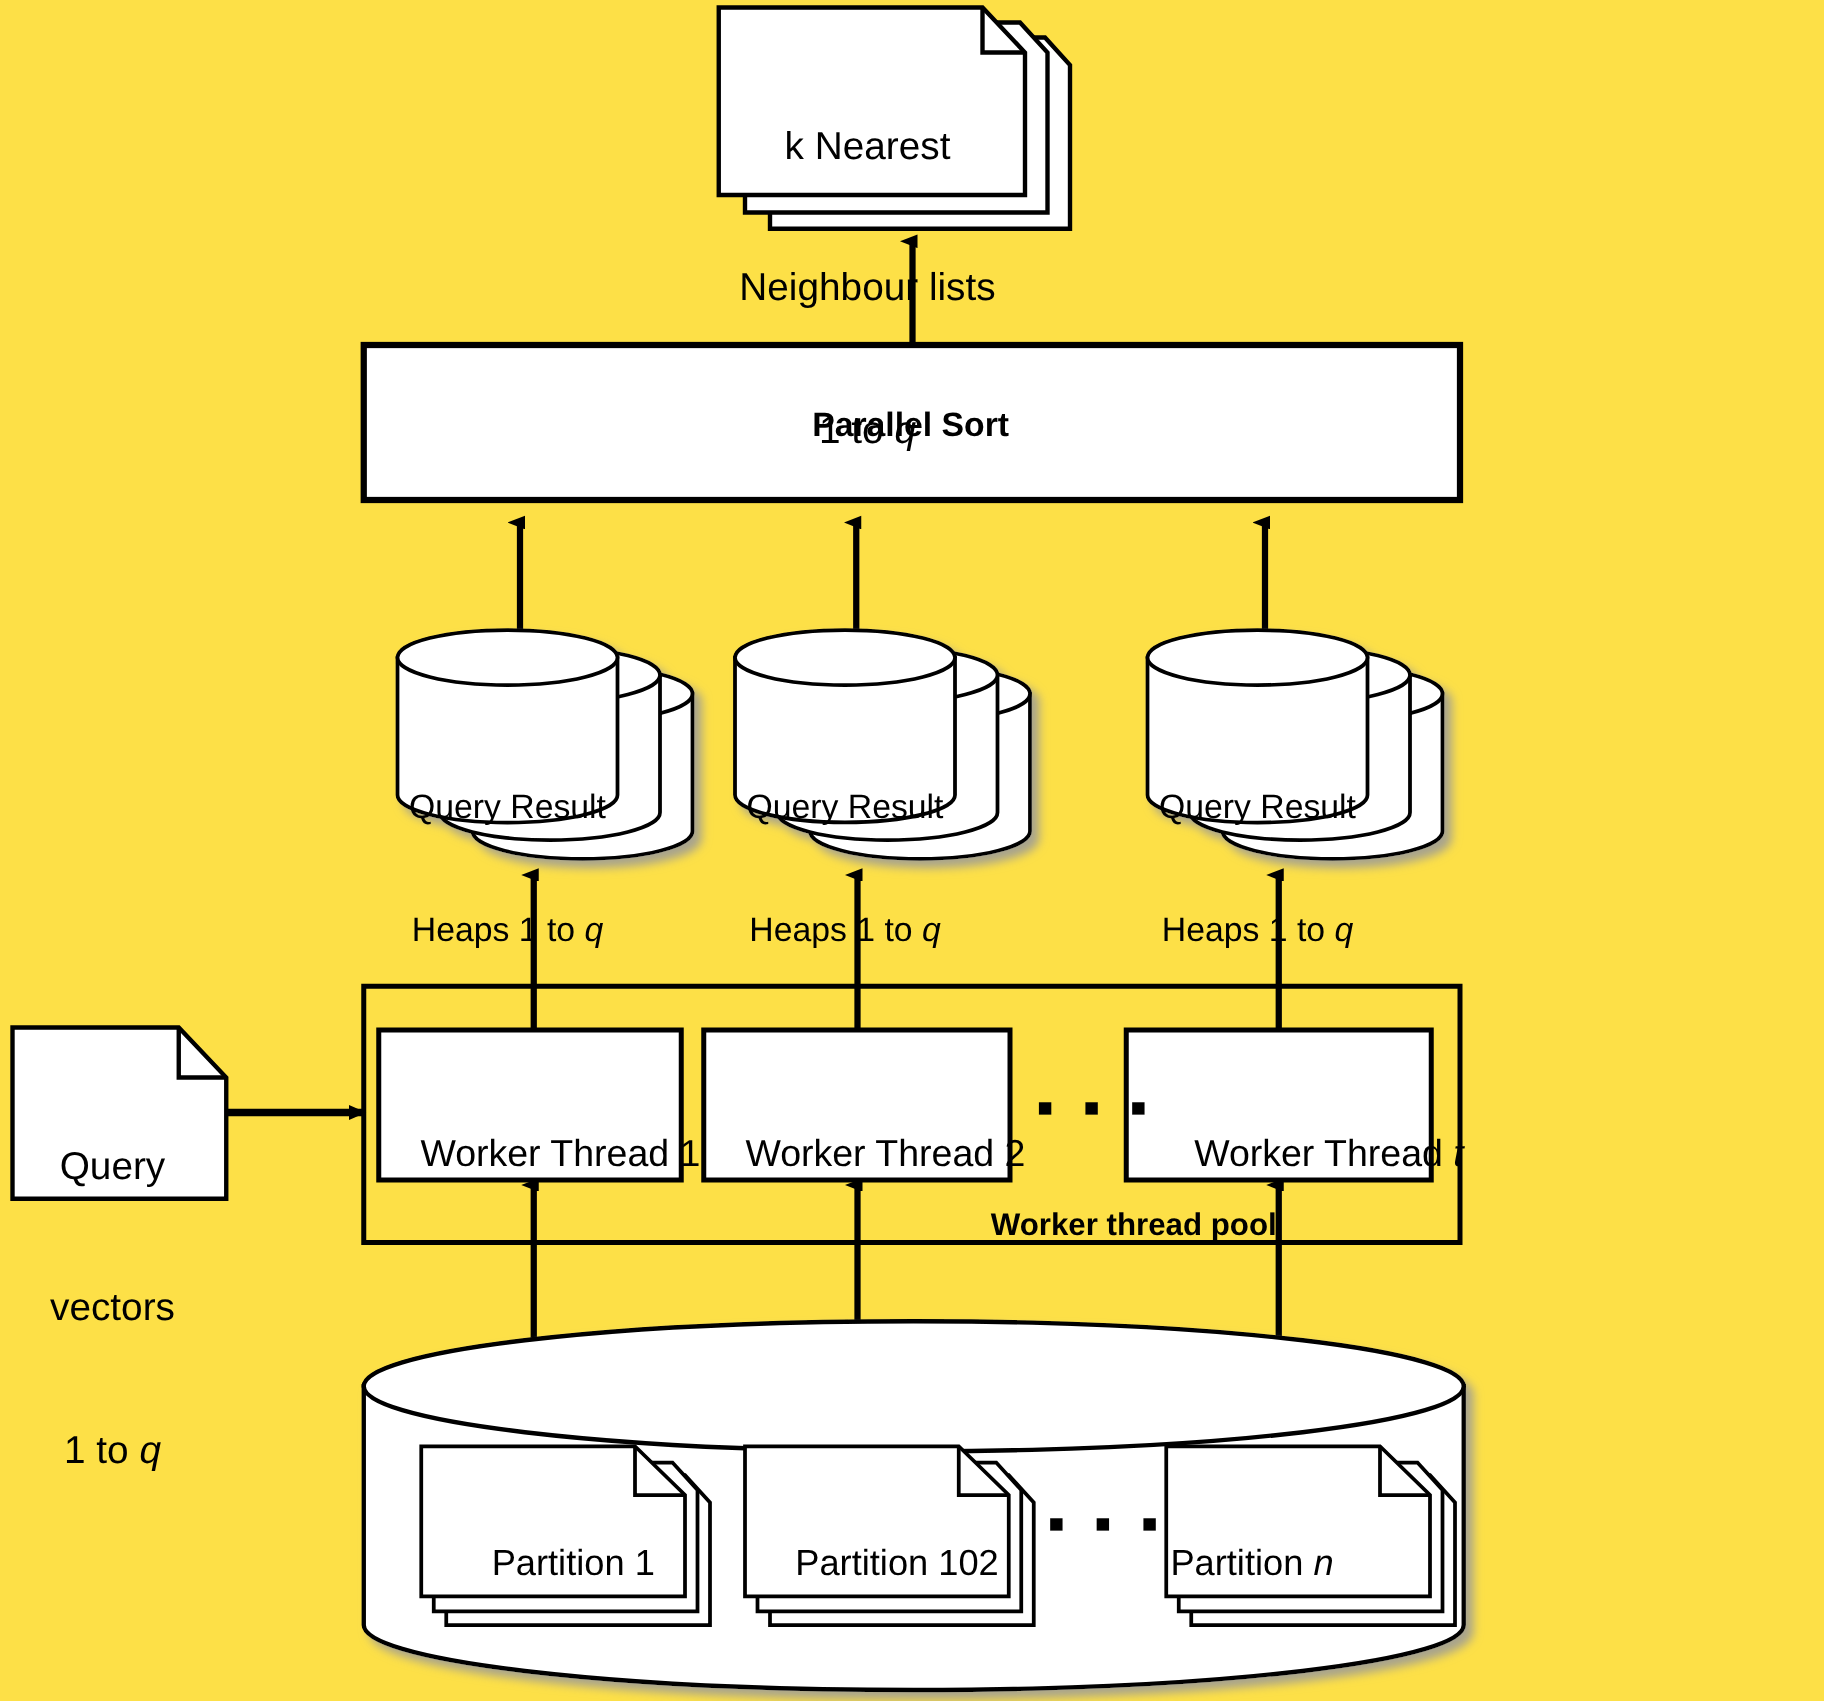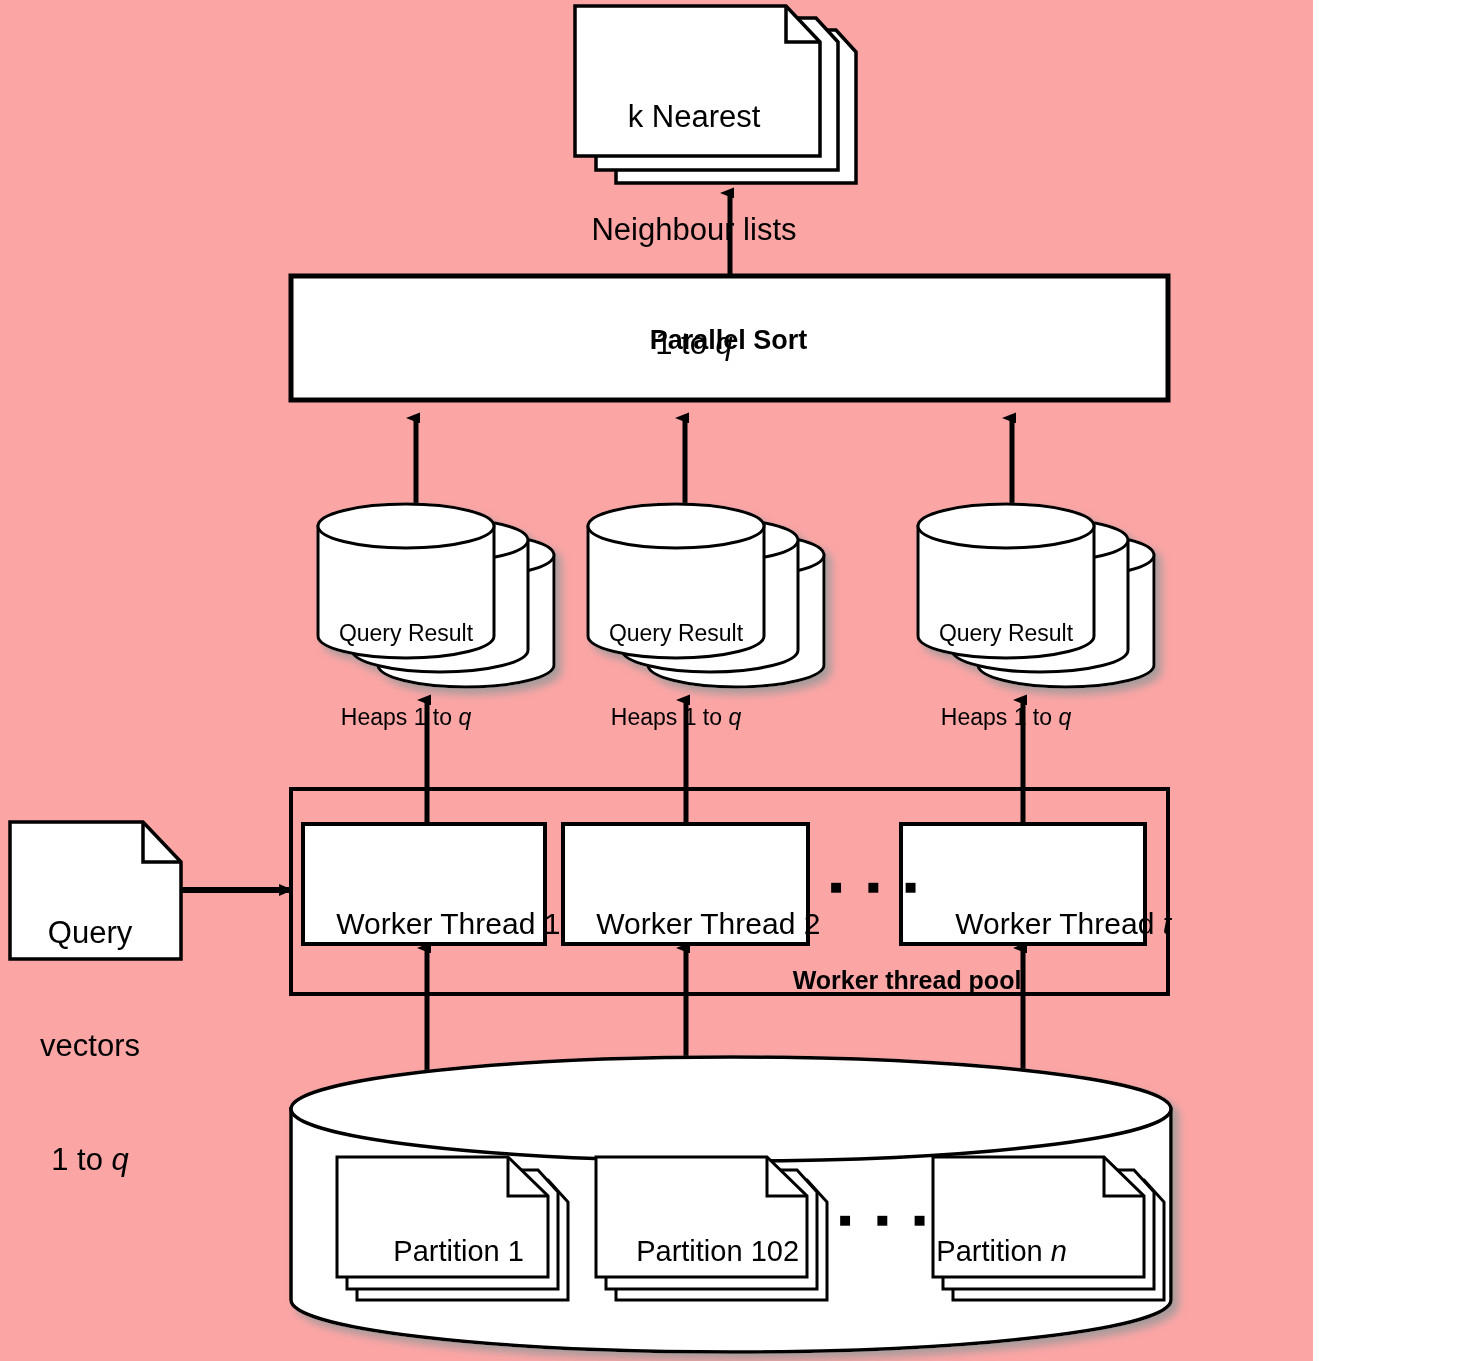--- a/index.html
+++ b/index.html
@@ -2,41 +2,41 @@
 <html><head>
 <meta charset="utf-8">
 <style>
   html, body {
     margin: 0;
     padding: 0;
     background: #ffffff;
   }
   #stage {
     position: relative;
-    width: 1313px;
+    width: 1459px;
     height: 1361px;
-    background: #fca5a5;
+    background: #fde047;
     font-family: "Liberation Sans", sans-serif;
     overflow: hidden;
   }
   #stage svg {
     position: absolute;
     left: 0;
     top: 0;
   }
   .lbl {
     position: absolute;
     text-align: center;
     color: #000;
     white-space: pre;
     line-height: 1.22;
     pointer-events: none;
   }
   .lbl-doc      { font-size: 31px; }
-  .lbl-cyl      { font-size: 23px; }
+  .lbl-cyl      { font-size: 27px; }
   .lbl-part     { font-size: 29px; }
   .lbl-bold     { font-size: 27px; font-weight: bold; }
   .lbl-wt       { font-size: 30px; font-weight: normal; }
   .lbl-pool     { font-size: 25px; font-weight: bold; }
   .ital         { font-style: italic; }
   .dots {
     position: absolute;
     font-size: 40px;
     font-weight: bold;
     letter-spacing: 6px;

